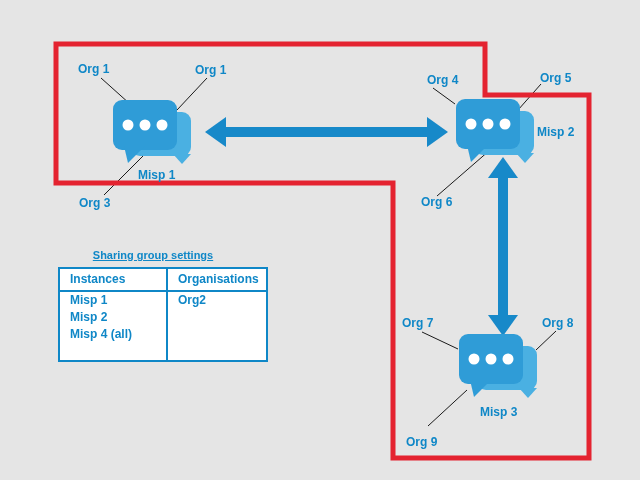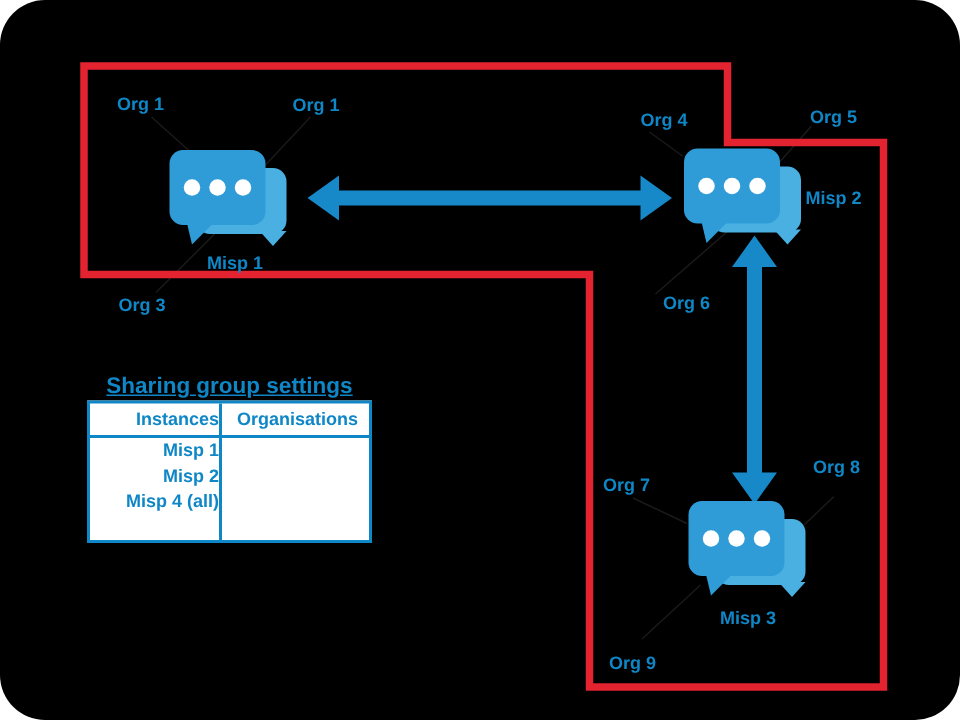--- a/index.html
+++ b/index.html
@@ -1,35 +1,35 @@
 <!DOCTYPE html>
 <html><head>
 <meta charset="utf-8">
 <style>
   html,body{margin:0;padding:0;background:#fff;}
   #stage{
-    position:relative;width:640px;height:480px;background:#000000;
-    font-family:"Liberation Sans", sans-serif;overflow:hidden;border-radius:30px;
+    position:relative;width:640px;height:480px;background:#e5e5e5;
+    font-family:"Liberation Sans", sans-serif;overflow:hidden;
   }
   #shapes{position:absolute;left:0;top:0;width:640px;height:480px;}
   .lbl{
     position:absolute;font-size:12px;font-weight:bold;color:#0f87c7;
     white-space:nowrap;letter-spacing:0px;
   }
   .sg-title{
     position:absolute;left:58px;top:249px;width:190px;text-align:center;
-    font-size:15px;font-weight:bold;color:#0f87c7;text-decoration:underline;
+    font-size:11px;font-weight:bold;color:#0f87c7;text-decoration:underline;
     white-space:nowrap;
   }
   .sg-table{
     position:absolute;left:58px;top:267px;display:flex;
     border:2px solid #0f87c7;background:#fff;
   }
   .sg-col{display:flex;flex-direction:column;}
-  .sg-col-left{width:86px;text-align:right;}
+  .sg-col-left{width:106px;}
   .sg-col-right{width:98px;border-left:2px solid #0f87c7;}
   .sg-th{
     height:19px;line-height:19px;padding:1px 0 1px 10px;
     border-bottom:2px solid #0f87c7;
     font-size:12px;font-weight:bold;color:#0f87c7;white-space:nowrap;
   }
   .sg-td{
     height:17px;line-height:17px;padding-left:10px;
     font-size:12px;font-weight:bold;color:#0f87c7;white-space:nowrap;
   }
@@ -85,35 +85,36 @@
   </svg>
 
   <div class="lbl" style="left:78px;top:62px">Org 1</div>
   <div class="lbl" style="left:195px;top:63px">Org 1</div>
   <div class="lbl" style="left:138px;top:168px">Misp 1</div>
   <div class="lbl" style="left:79px;top:196px">Org 3</div>
 
   <div class="lbl" style="left:427px;top:73px">Org 4</div>
   <div class="lbl" style="left:540px;top:71px">Org 5</div>
   <div class="lbl" style="left:537px;top:125px">Misp 2</div>
-  <div class="lbl" style="left:442px;top:195px">Org 6</div>
+  <div class="lbl" style="left:421px;top:195px">Org 6</div>
 
   <div class="lbl" style="left:402px;top:316px">Org 7</div>
-  <div class="lbl" style="left:542px;top:304px">Org 8</div>
+  <div class="lbl" style="left:542px;top:316px">Org 8</div>
   <div class="lbl" style="left:480px;top:405px">Misp 3</div>
   <div class="lbl" style="left:406px;top:435px">Org 9</div>
 
   <div class="sg-title">Sharing group settings</div>
 
   <div class="sg-table">
     <div class="sg-col sg-col-left">
       <div class="sg-th">Instances</div>
       <div class="sg-td">Misp 1</div>
       <div class="sg-td">Misp 2</div>
       <div class="sg-td">Misp 4 (all)</div>
       <div class="sg-td"></div>
     </div>
     <div class="sg-col sg-col-right">
       <div class="sg-th">Organisations</div>
+      <div class="sg-td">Org2</div>
     </div>
   </div>
 
 </div>
 
 </body></html>

